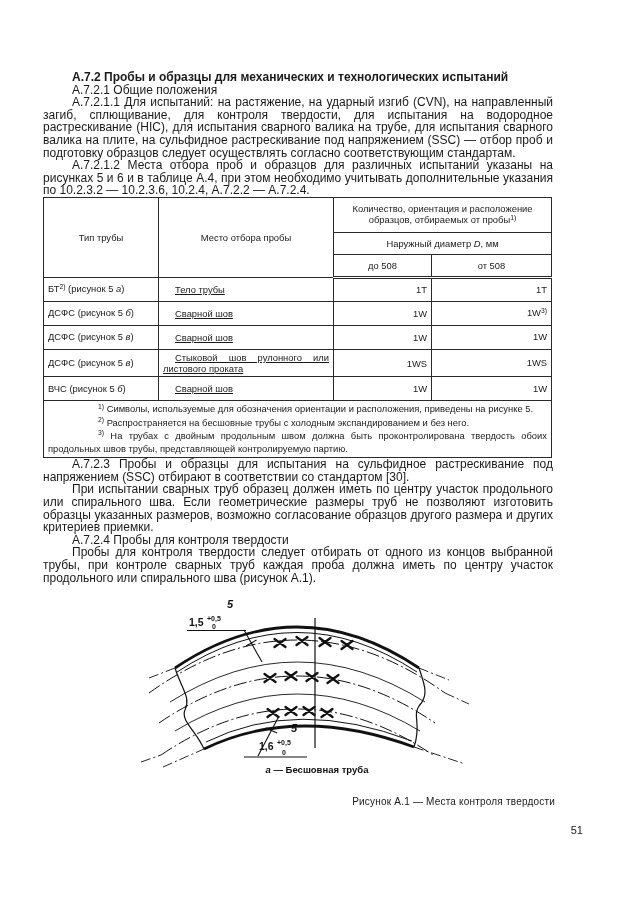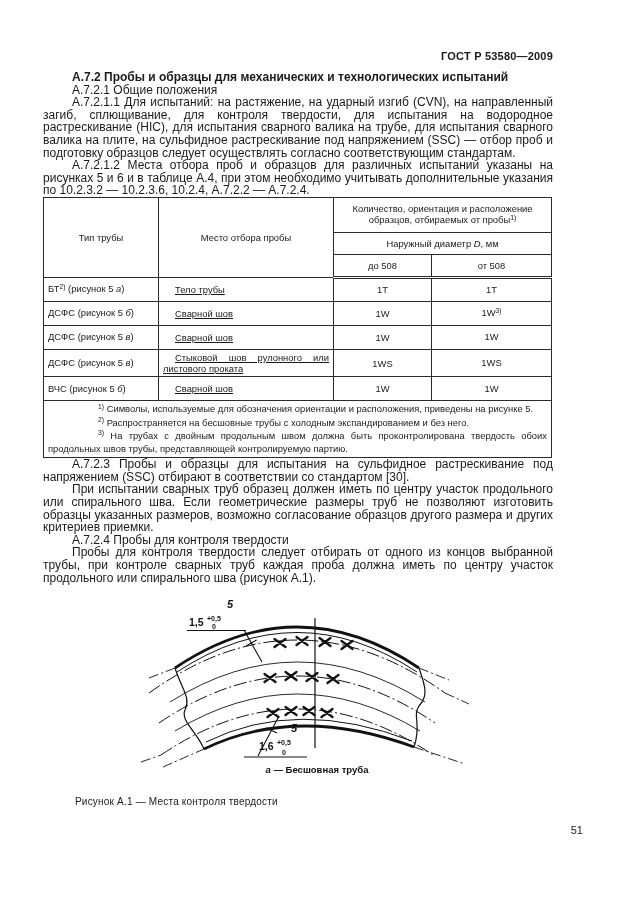--- a/index.html
+++ b/index.html
@@ -17,36 +17,35 @@
   .table-title{font-size:10.2px;line-height:12.4px;text-align:justify;margin:20px 0 4px 0;}
   table.a4{border-collapse:collapse;width:508px;table-layout:fixed;}
   table.a4 th, table.a4 td{
     border:1px solid #2a2a2a;font-size:9.4px;line-height:11.2px;
     font-weight:normal;padding:2px 4px;vertical-align:middle;
   }
   table.a4 thead th{text-align:center;}
   tr.hdr-last th{border-bottom:3px double #2a2a2a;}
   td.c-type{text-align:left;padding-left:8px;height:19px;}
   td.c-place{text-align:left;padding-left:14px;text-indent:12px;text-align:justify;text-decoration:underline;}
-  td.c-val{text-align:center;}
+  td.c-val{text-align:right;}
   td.fnotes{padding:3px 6px 5px 6px;}
   .fn{font-size:9.4px;line-height:12.2px;text-align:justify;text-indent:50px;margin:0;}
   .sup{font-size:6.8px;position:relative;top:-3.5px;letter-spacing:0;}
   .it{font-style:italic;}
   .after-table{margin-top:21px;}
   .fig-wrap{position:relative;width:480px;margin:8px 0 0 32px;}
-  .fig-caption{font-size:10px;text-align:left;margin-top:10px;letter-spacing:.2px;}
+  .fig-caption{font-size:10px;text-align:right;margin-top:10px;letter-spacing:.2px;}
   .page-num{position:absolute;top:824px;right:47px;font-size:11px;}
   svg text{font-family:"Liberation Sans", sans-serif;}
 </style>
 </head>
 <body>
 <div class="page">
 
-  <div class="doc-header">ГОСТ Р 53580—2009</div>
 
   <div class="content">
     <p class="para bold">А.7.2 Пробы и образцы для механических и технологических испытаний</p>
     <p class="para">А.7.2.1 Общие положения</p>
     <p class="para">А.7.2.1.1 Для испытаний: на растяжение, на ударный изгиб (CVN), на направленный загиб, сплющивание, для контроля твердости, для испытания на водородное растрескивание (HIC), для испытания сварного валика на трубе, для испытания сварного валика на плите, на сульфидное растрескивание под напряжением (SSC) — отбор проб и подготовку образцов следует осуществлять согласно соответствующим стандартам.</p>
     <p class="para">А.7.2.1.2 Места отбора проб и образцов для различных испытаний указаны на рисунках 5 и 6 и в таблице А.4, при этом необходимо учитывать дополнительные указания по 10.2.3.2 — 10.2.3.6, 10.2.4, А.7.2.2 — А.7.2.4.</p>
 
 
     <table class="a4">
       <colgroup>

